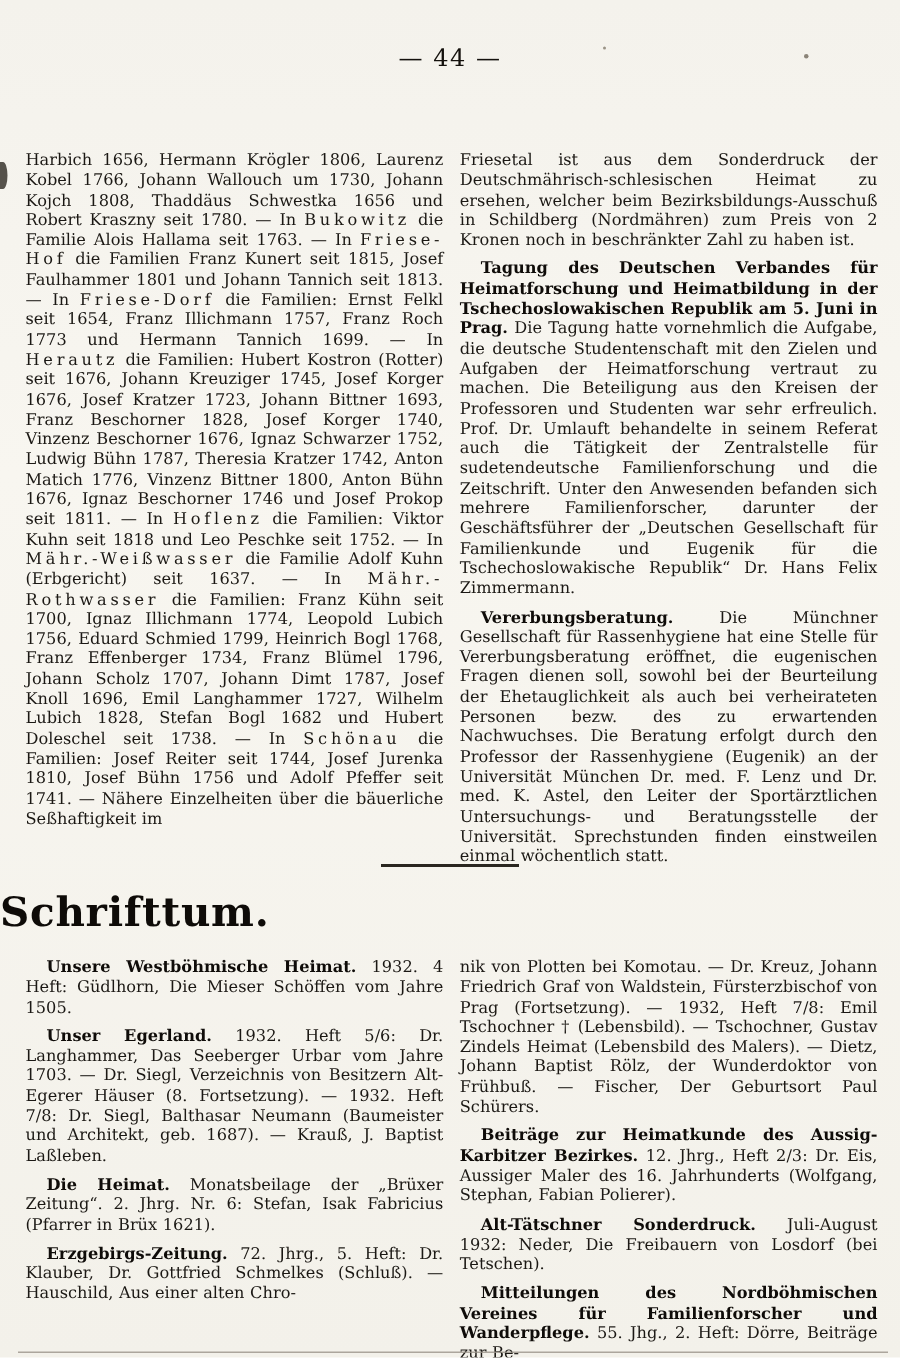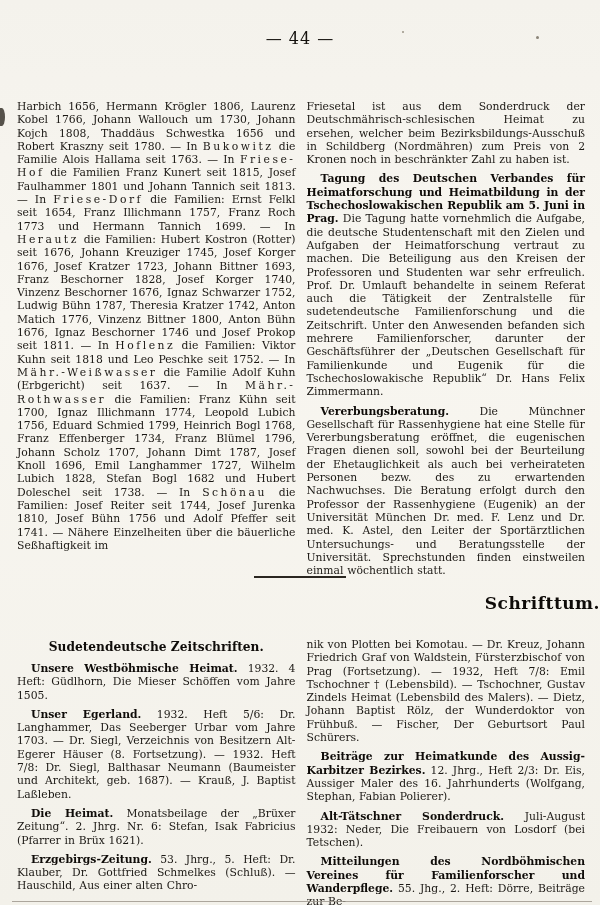--- a/index.html
+++ b/index.html
@@ -29,21 +29,21 @@
   .indent{text-indent:14px;}
   .noindent{text-indent:0;}
   .seg-b{font-weight:bold;color:#0f0c09;}
   .seg-sp{letter-spacing:2.5px;}
   .divider{
     position:absolute;top:576px;left:254px;width:92px;height:0;
     border-top:2px solid #2a2620;
   }
   .schrifttum{
     position:absolute;top:593px;left:0;width:100%;margin:0;
-    text-align:right;font-size:17px;font-weight:bold;color:#0e0b08;
+    text-align:left;font-size:27px;font-weight:bold;color:#0e0b08;
     letter-spacing:0.5px;
   }
   .subhead{
     margin:2px 0 8px 0;
     text-align:center;font-size:12.2px;font-weight:bold;color:#0f0c09;
   }
   
   .edge-blob{
     position:absolute;left:0;top:108px;width:5px;height:18px;
     background:#3a352e;border-radius:0 60% 60% 0/0 50% 50% 0;opacity:.85;
@@ -72,25 +72,24 @@
       <p class="indent"><span class="seg-b">Vererbungsberatung.</span><span> Die Münchner Gesellschaft für Rassenhygiene hat eine Stelle für Vererbungsberatung eröffnet, die eugenischen Fragen dienen soll, sowohl bei der Beurteilung der Ehetauglichkeit als auch bei verheirateten Personen bezw. des zu erwartenden Nachwuchses. Die Beratung erfolgt durch den Professor der Rassenhygiene (Eugenik) an der Universität München Dr. med. F. Lenz und Dr. med. K. Astel, den Leiter der Sportärztlichen Untersuchungs- und Beratungsstelle der Universität. Sprechstunden finden einstweilen einmal wöchentlich statt.</span></p>
     </div>
   </div>
 
   <div class="divider"></div>
 
   <h1 class="schrifttum">Schrifttum.</h1>
 
   <div class="cols bottom">
     <div class="col">
-      <h2 class="subhead">Sudetendeutsche Zeitschriften.</h2>
       <p class="indent"><span class="seg-b">Unsere Westböhmische Heimat.</span><span> 1932. 4 Heft: Güdlhorn, Die Mieser Schöffen vom Jahre 1505.</span></p>
       <p class="indent"><span class="seg-b">Unser Egerland.</span><span> 1932. Heft 5/6: Dr. Langhammer, Das Seeberger Urbar vom Jahre 1703. — Dr. Siegl, Verzeichnis von Besitzern Alt-Egerer Häuser (8. Fortsetzung). — 1932. Heft 7/8: Dr. Siegl, Balthasar Neumann (Baumeister und Architekt, geb. 1687). — Krauß, J. Baptist Laßleben.</span></p>
       <p class="indent"><span class="seg-b">Die Heimat.</span><span> Monatsbeilage der „Brüxer Zeitung“. 2. Jhrg. Nr. 6: Stefan, Isak Fabricius (Pfarrer in Brüx 1621).</span></p>
-      <p class="indent"><span class="seg-b">Erzgebirgs-Zeitung.</span><span> 53. Jhrg., 5. Heft: Dr. Klauber, Dr. Gottfried Schmelkes (Schluß). — Hauschild, Aus einer alten Chro-</span></p>
+      <p class="indent"><span class="seg-b">Erzgebirgs-Zeitung.</span><span> 72. Jhrg., 5. Heft: Dr. Klauber, Dr. Gottfried Schmelkes (Schluß). — Hauschild, Aus einer alten Chro-</span></p>
     </div>
     <div class="col">
       <p class="noindent"><span>nik von Plotten bei Komotau. — Dr. Kreuz, Johann Friedrich Graf von Waldstein, Fürsterzbischof von Prag (Fortsetzung). — 1932, Heft 7/8: Emil Tschochner † (Lebensbild). — Tschochner, Gustav Zindels Heimat (Lebensbild des Malers). — Dietz, Johann Baptist Rölz, der Wunderdoktor von Frühbuß. — Fischer, Der Geburtsort Paul Schürers.</span></p>
       <p class="indent"><span class="seg-b">Beiträge zur Heimatkunde des Aussig-Karbitzer Bezirkes.</span><span> 12. Jhrg., Heft 2/3: Dr. Eis, Aussiger Maler des 16. Jahrhunderts (Wolfgang, Stephan, Fabian Polierer).</span></p>
       <p class="indent"><span class="seg-b">Alt-Tätschner Sonderdruck.</span><span> Juli-August 1932: Neder, Die Freibauern von Losdorf (bei Tetschen).</span></p>
       <p class="indent"><span class="seg-b">Mitteilungen des Nordböhmischen Vereines für Familienforscher und Wanderpflege.</span><span> 55. Jhg., 2. Heft: Dörre, Beiträge zur Be-</span></p>
     </div>
   </div>
 
   <div class="edge-blob"></div>

